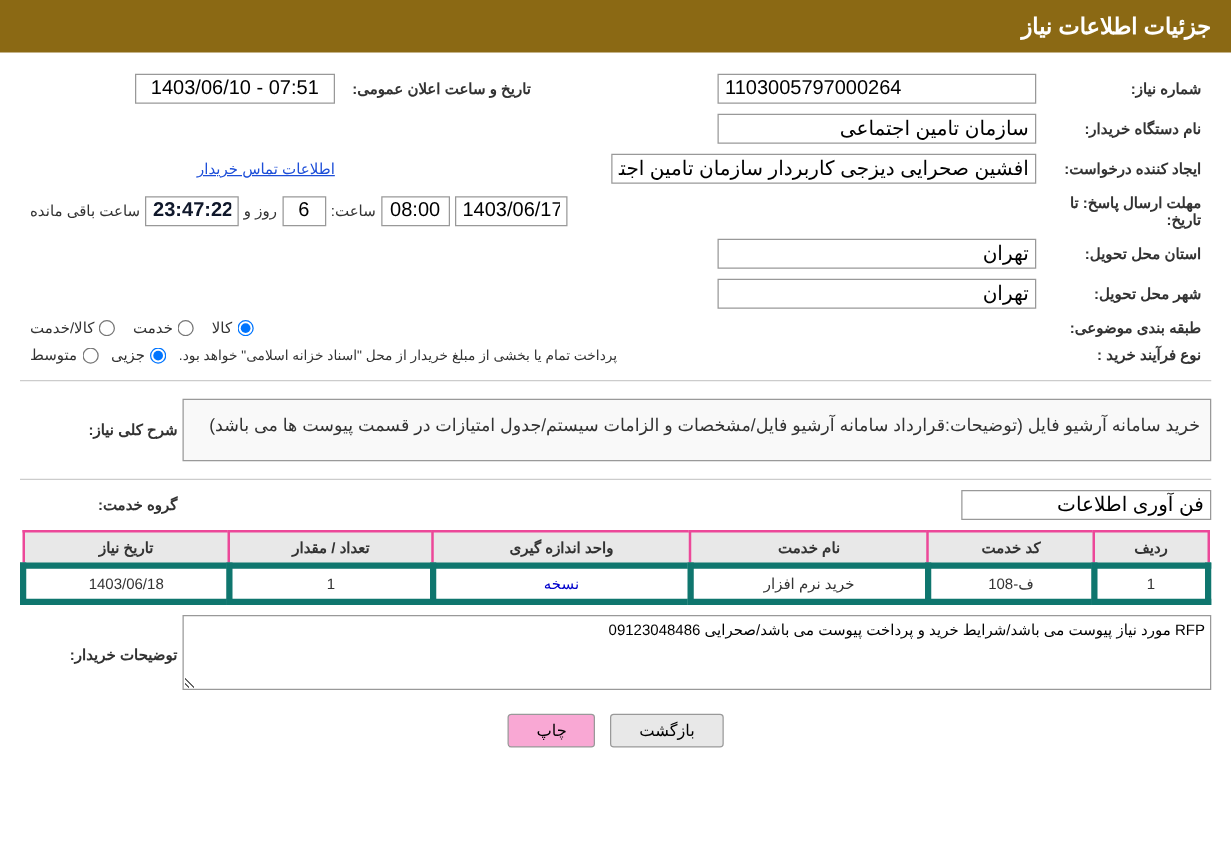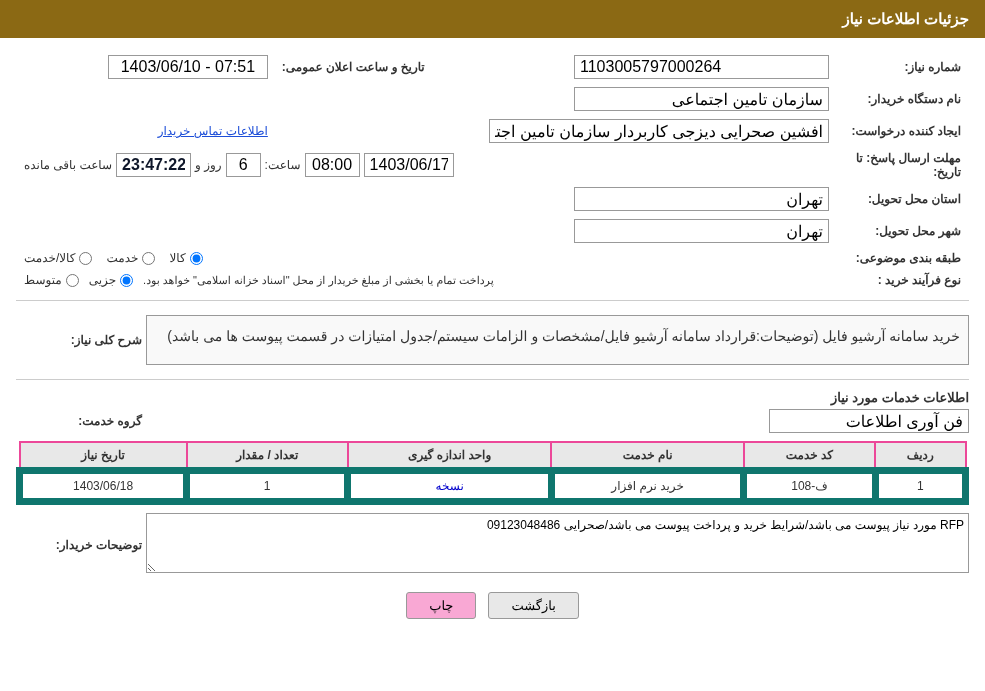--- a/index.html
+++ b/index.html
@@ -14,21 +14,21 @@
       max-width: 985px;
       margin: 0 auto;
       background: #fff;
       min-height: 691px;
     }
     .header-bar {
       background: #8B6914;
       color: #fff;
       text-align: right;
       padding: 10px 16px;
-      font-size: 15px;
+      font-size: 18px;
       font-weight: bold;
     }
     .content {
       padding: 12px 16px;
     }
     .input-field {
       border: 1px solid #999;
       background: #fff;
       padding: 2px 5px;
       font-size: 16px;
@@ -74,21 +74,21 @@
       font-size: 12px;
     }
     .services-table th {
       background: #e8e8e8;
       border: 2px solid #ec4899;
       padding: 5px 8px;
       text-align: center;
       font-weight: bold;
     }
     .services-table td {
-      border: 7px solid #0f766e;
+      border: 5px solid #0f766e;
       padding: 5px 8px;
       text-align: center;
     }
     .radio-group {
       display: flex;
       gap: 14px;
       flex-direction: row-reverse;
       align-items: center;
     }
     .radio-item {
@@ -283,21 +283,20 @@
       <div class="info-label">شرح کلی نیاز:</div>
       <div class="info-value">
         <div class="description-box">
           <span>خرید سامانه آرشیو فایل (توضیحات:قرارداد سامانه آرشیو فایل/مشخصات و الزامات سیستم/جدول امتیازات در قسمت پیوست ها می باشد)</span>
         </div>
       </div>
     </div>
 
     <hr class="divider">
 
-    <div class="section-title">اطلاعات خدمات مورد نیاز</div>
 
     <div class="info-row" style="margin-bottom:6px;">
       <div class="info-label">گروه خدمت:</div>
       <div class="info-value">
         <input type="text" class="input-field" value="فن آوری اطلاعات" readonly="" style="width: 200px;">
       </div>
     </div>
 
     <table class="services-table">
       <thead>

